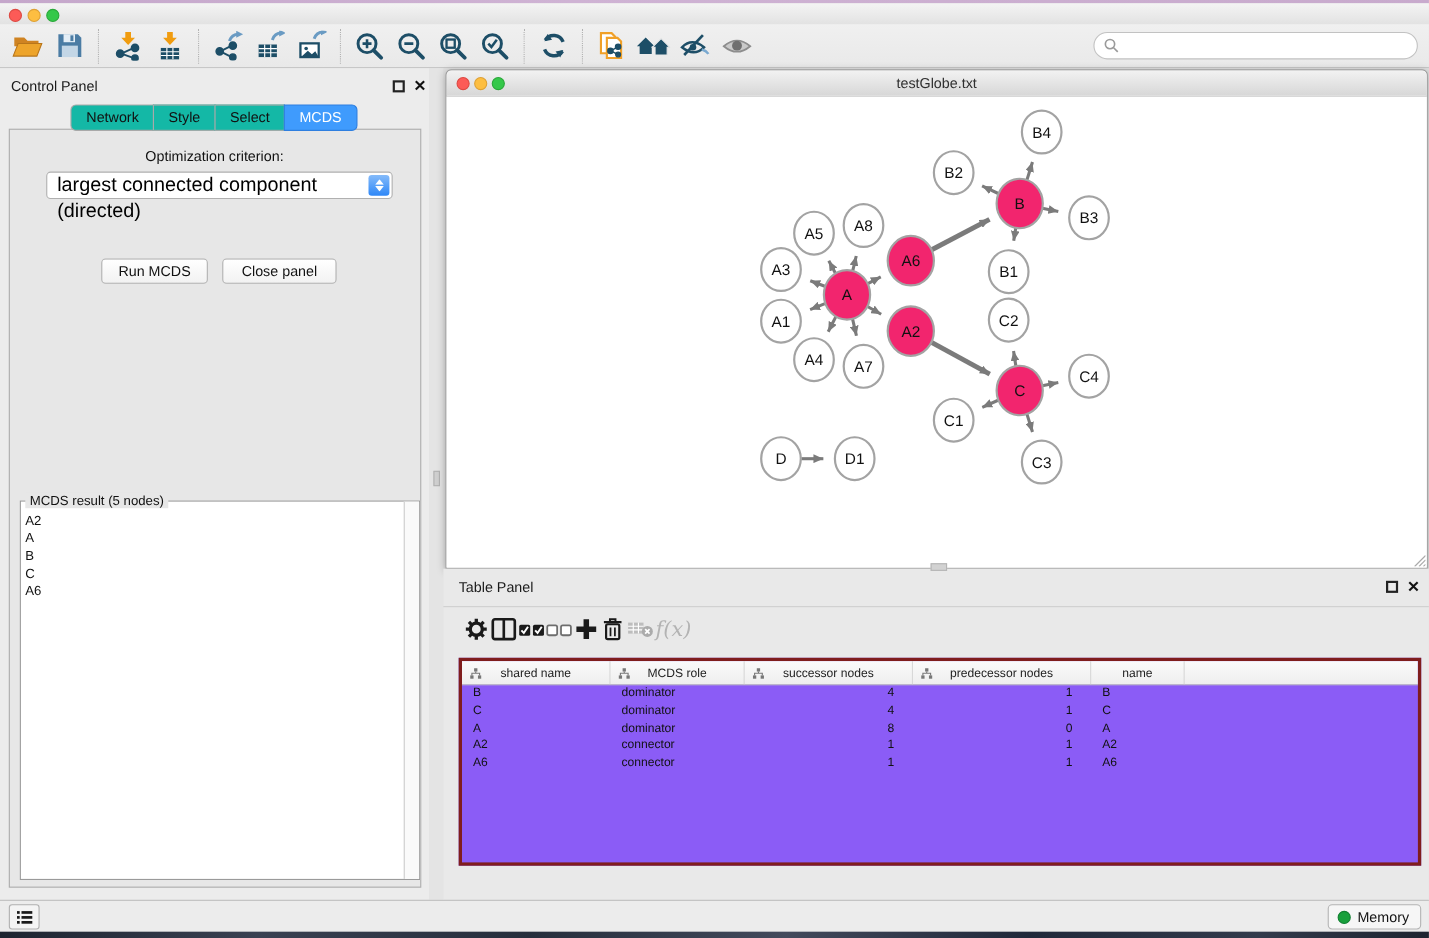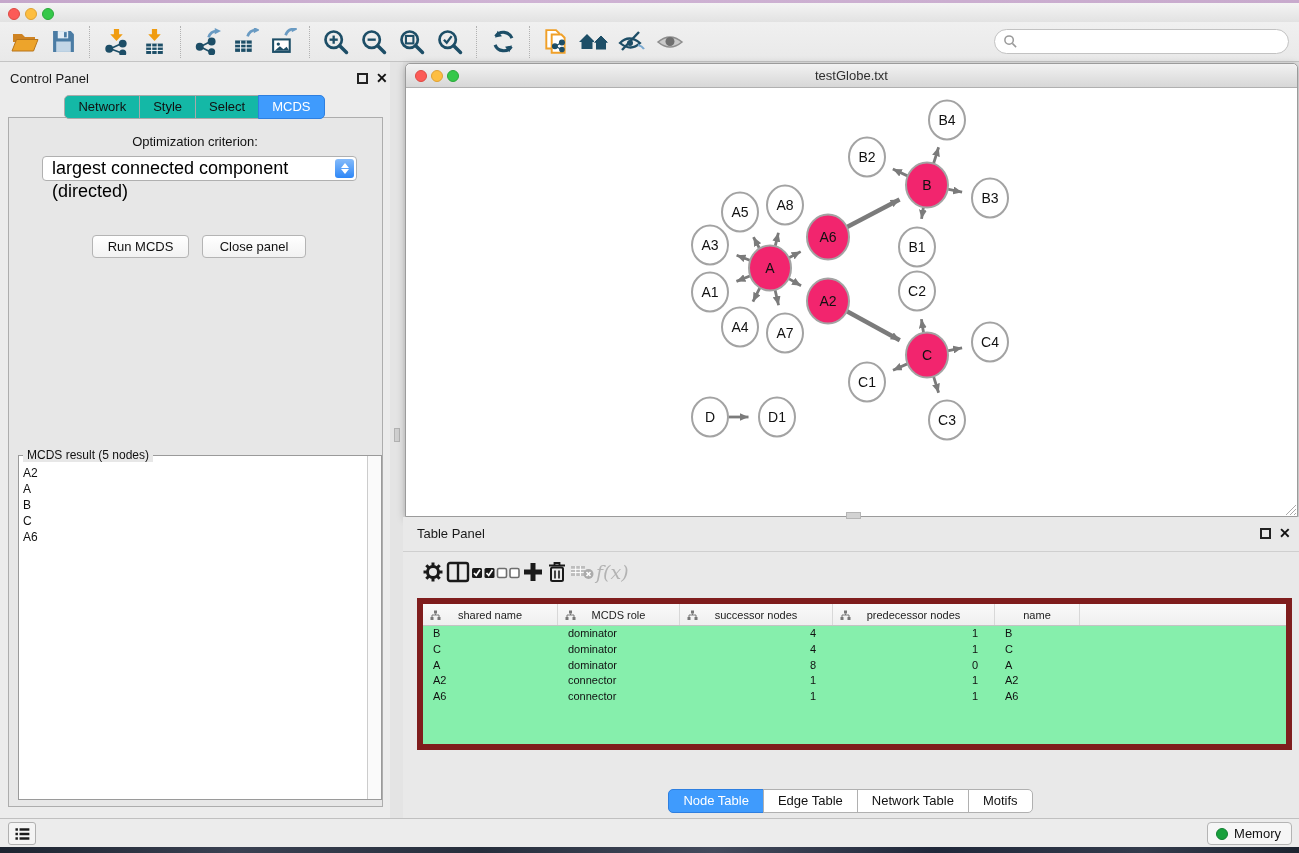--- a/index.html
+++ b/index.html
@@ -67,21 +67,21 @@
   
   #h-handle { position:absolute; left:443px; top:450px; width:15px; height:7px; background:#d2d2d2; border:1px solid #b5b5b5; z-index:5; }
 
   
   #table-region { position:absolute; left:0; top:455px; width:896px; height:301px; background:#e9e9e9; }
   #tp-title { position:absolute; left:14px; top:9px; font-size:13px; color:#1a1a1a; }
   #tp-float { left:857px; top:11px; } #tp-close { left:876px; top:11px; }
   #tp-toolbar { position:absolute; left:0; top:34px; width:896px; height:41px; border-top:1px solid #cfcfcf; display:flex; align-items:center; padding-left:18px; }
   .tp-btn { background:none; border:none; display:flex; align-items:center; justify-content:center; height:34px; }
   #fx-label { font-family:"DejaVu Serif",serif; font-style:italic; font-size:19px; color:#b3b3b3; }
-  #node-table { position:absolute; left:14px; top:81px; width:875px; height:152px; background:#86efac; border:6px solid #7f1d1d; overflow:hidden; }
+  #node-table { position:absolute; left:14px; top:81px; width:875px; height:189px; background:#8b5cf6; border:3px solid #7f1d1d; overflow:hidden; }
   #nt-header { display:flex; height:22px; background:linear-gradient(#fafafa,#efefef); border-bottom:1px solid #c4c4c4; }
   .hcell { position:relative; border-right:1px solid #d8d8d8; display:flex; align-items:center; justify-content:center; font-size:11px; color:#222; }
   .hcell svg { position:absolute; left:7px; top:6px; }
   .trow { display:flex; height:15.8px; }
   .tcell { font-size:11px; line-height:15.8px; white-space:nowrap; overflow:hidden; }
   .tcell.left { padding-left:10px; text-align:left; }
   .tcell.right { padding-right:17px; text-align:right; }
   #nt-tabs { position:absolute; left:0; top:272px; width:896px; display:flex; justify-content:center; }
   .nt-tab { padding:3px 14px 4px; font-size:13px; background:#fff; border:1px solid #b0b0b0; margin-left:-1px; color:#111; }
   .nt-tab:first-child { border-radius:5px 0 0 5px; }
@@ -590,26 +590,20 @@
             <div class="trow">
               <div class="tcell left" style="width: 135px;">A6</div>
               <div class="tcell left" style="width: 122px;">connector</div>
               <div class="tcell right" style="width: 153px;">1</div>
               <div class="tcell right" style="width: 162px;">1</div>
               <div class="tcell left" style="width: 85px;">A6</div>
             </div>
           </div>
       </div>
 
-      <div id="nt-tabs">
-          <div class="nt-tab sel">Node Table</div>
-          <div class="nt-tab">Edge Table</div>
-          <div class="nt-tab">Network Table</div>
-          <div class="nt-tab">Motifs</div>
-        </div>
     </div>
   </div>
 </div>
 
 <div class="abs" id="statusbar">
   <button id="list-btn">
     <svg width="18" height="18" viewBox="0 0 22 22">
       <g fill="#1a1a1a">
         <rect x="3" y="4" width="3" height="3"></rect>
           <rect x="8" y="4" width="12" height="3"></rect>

